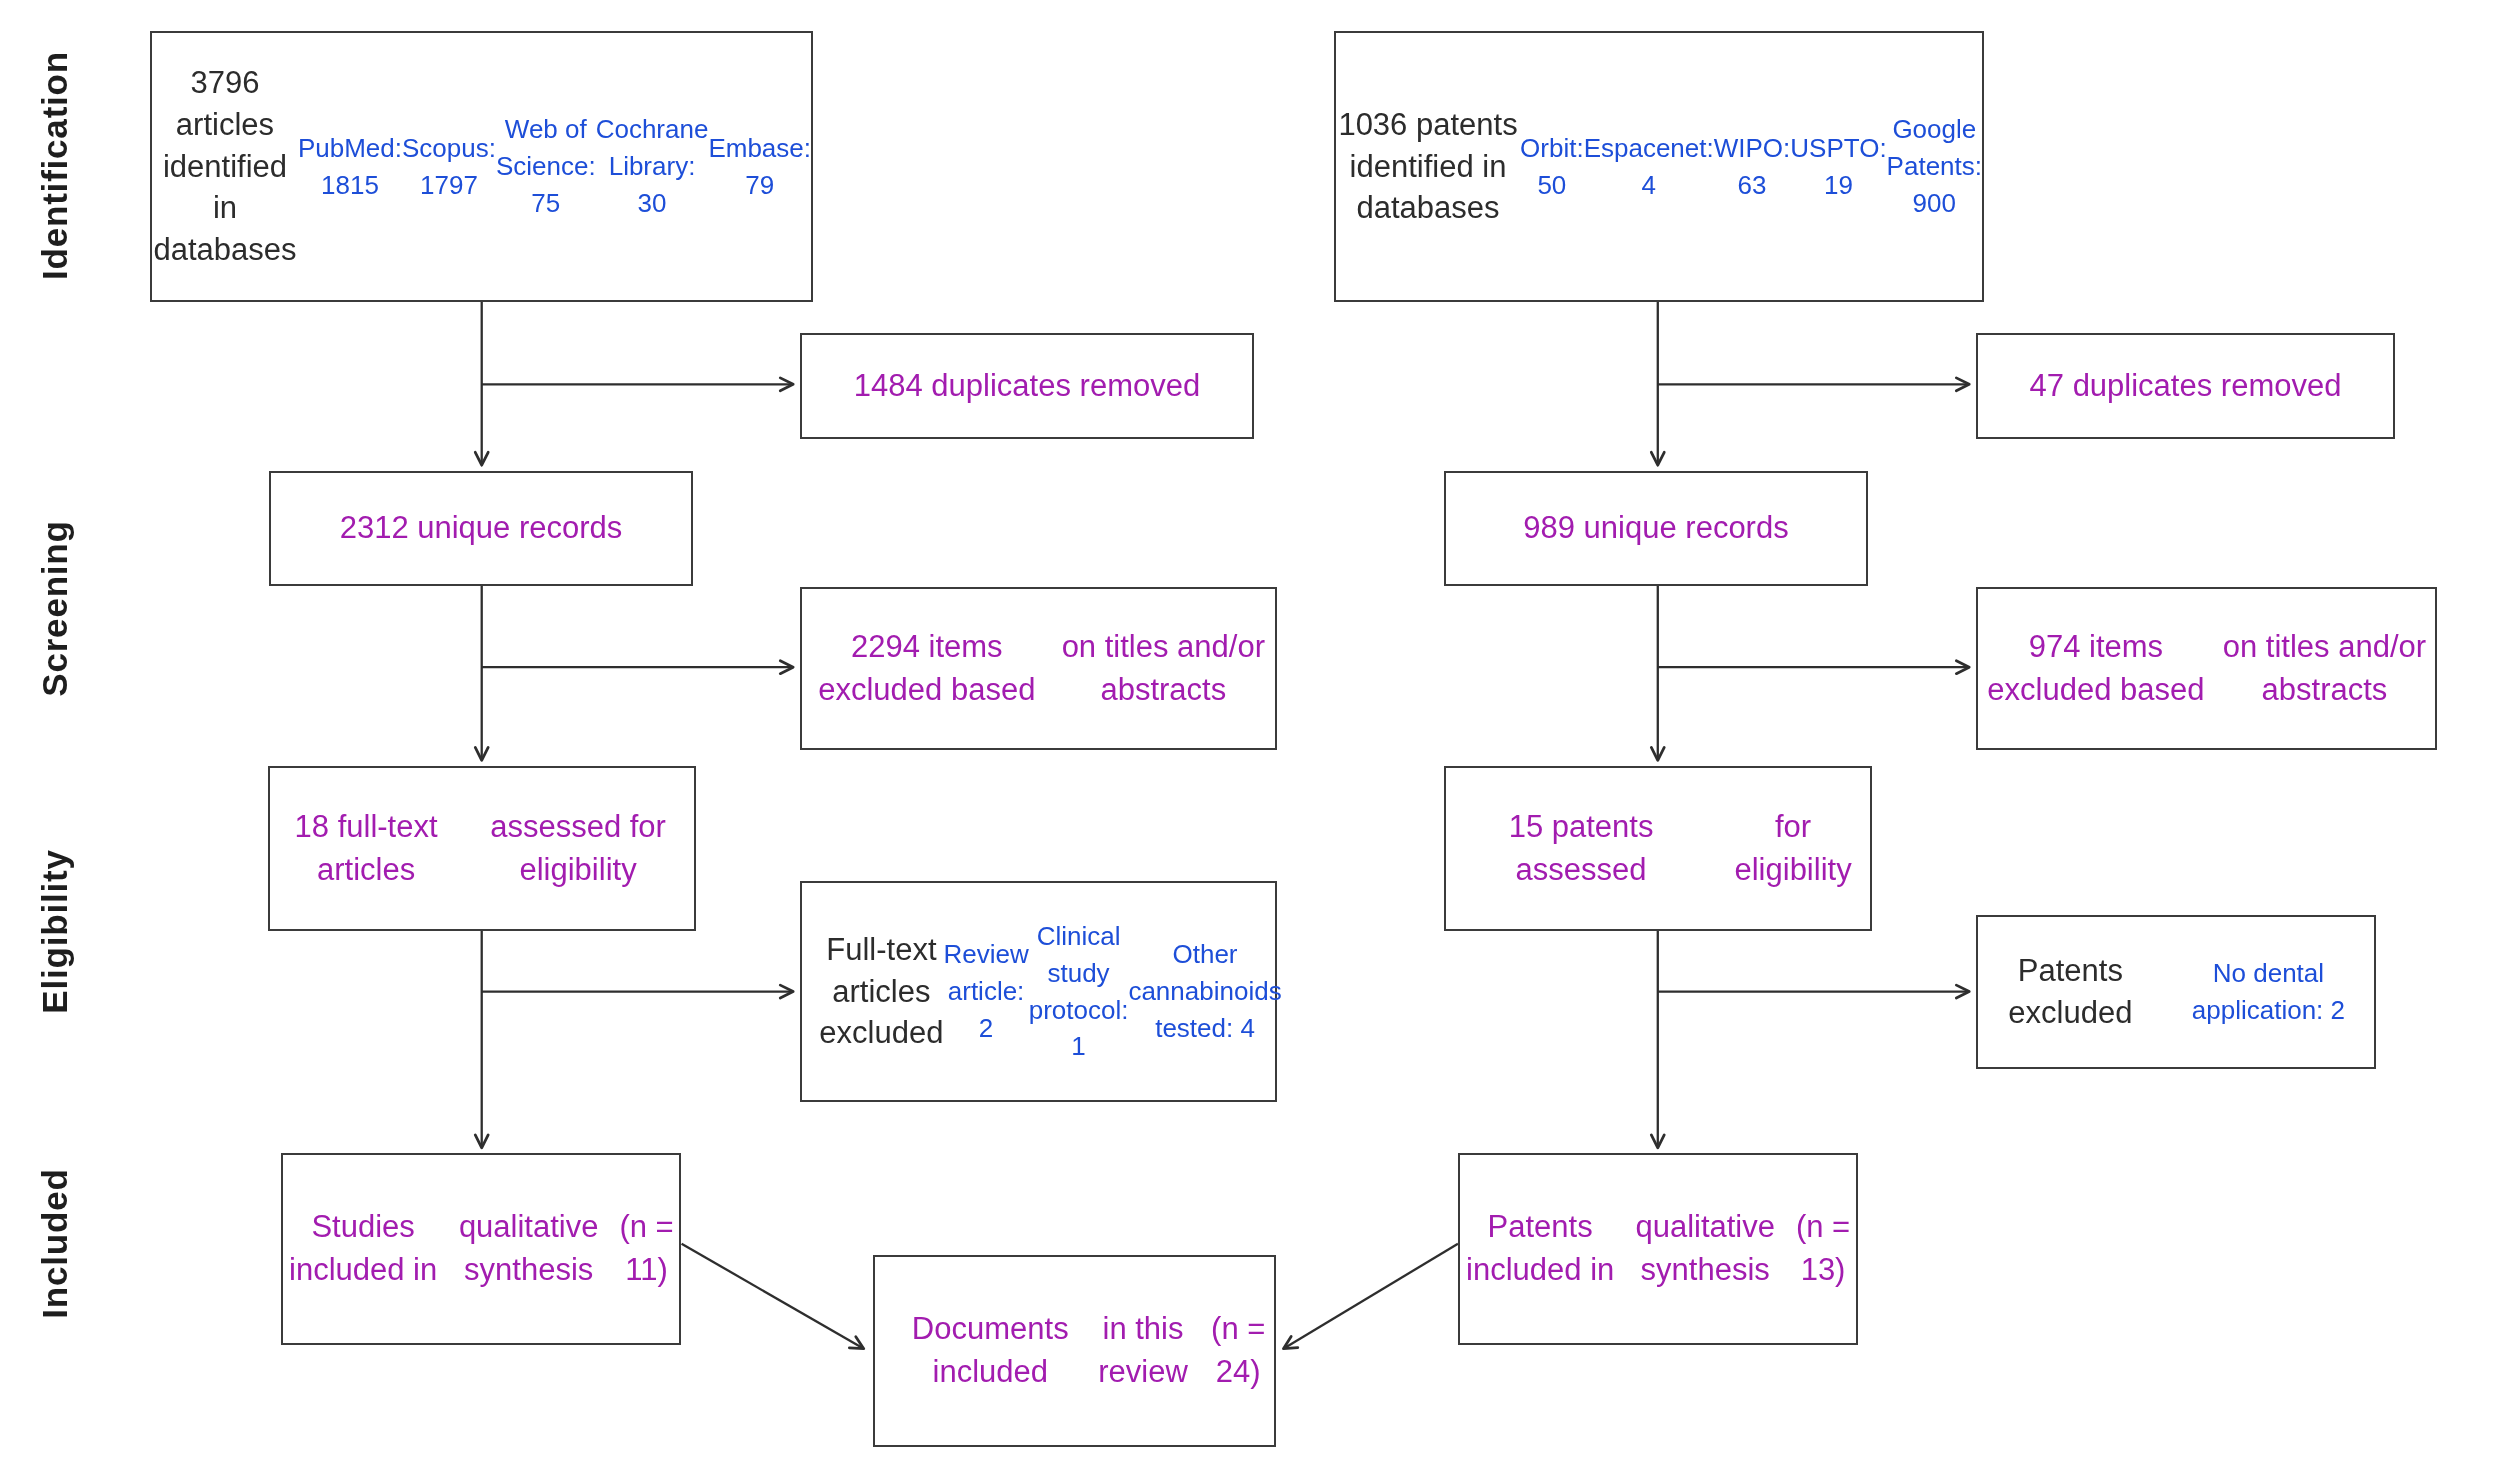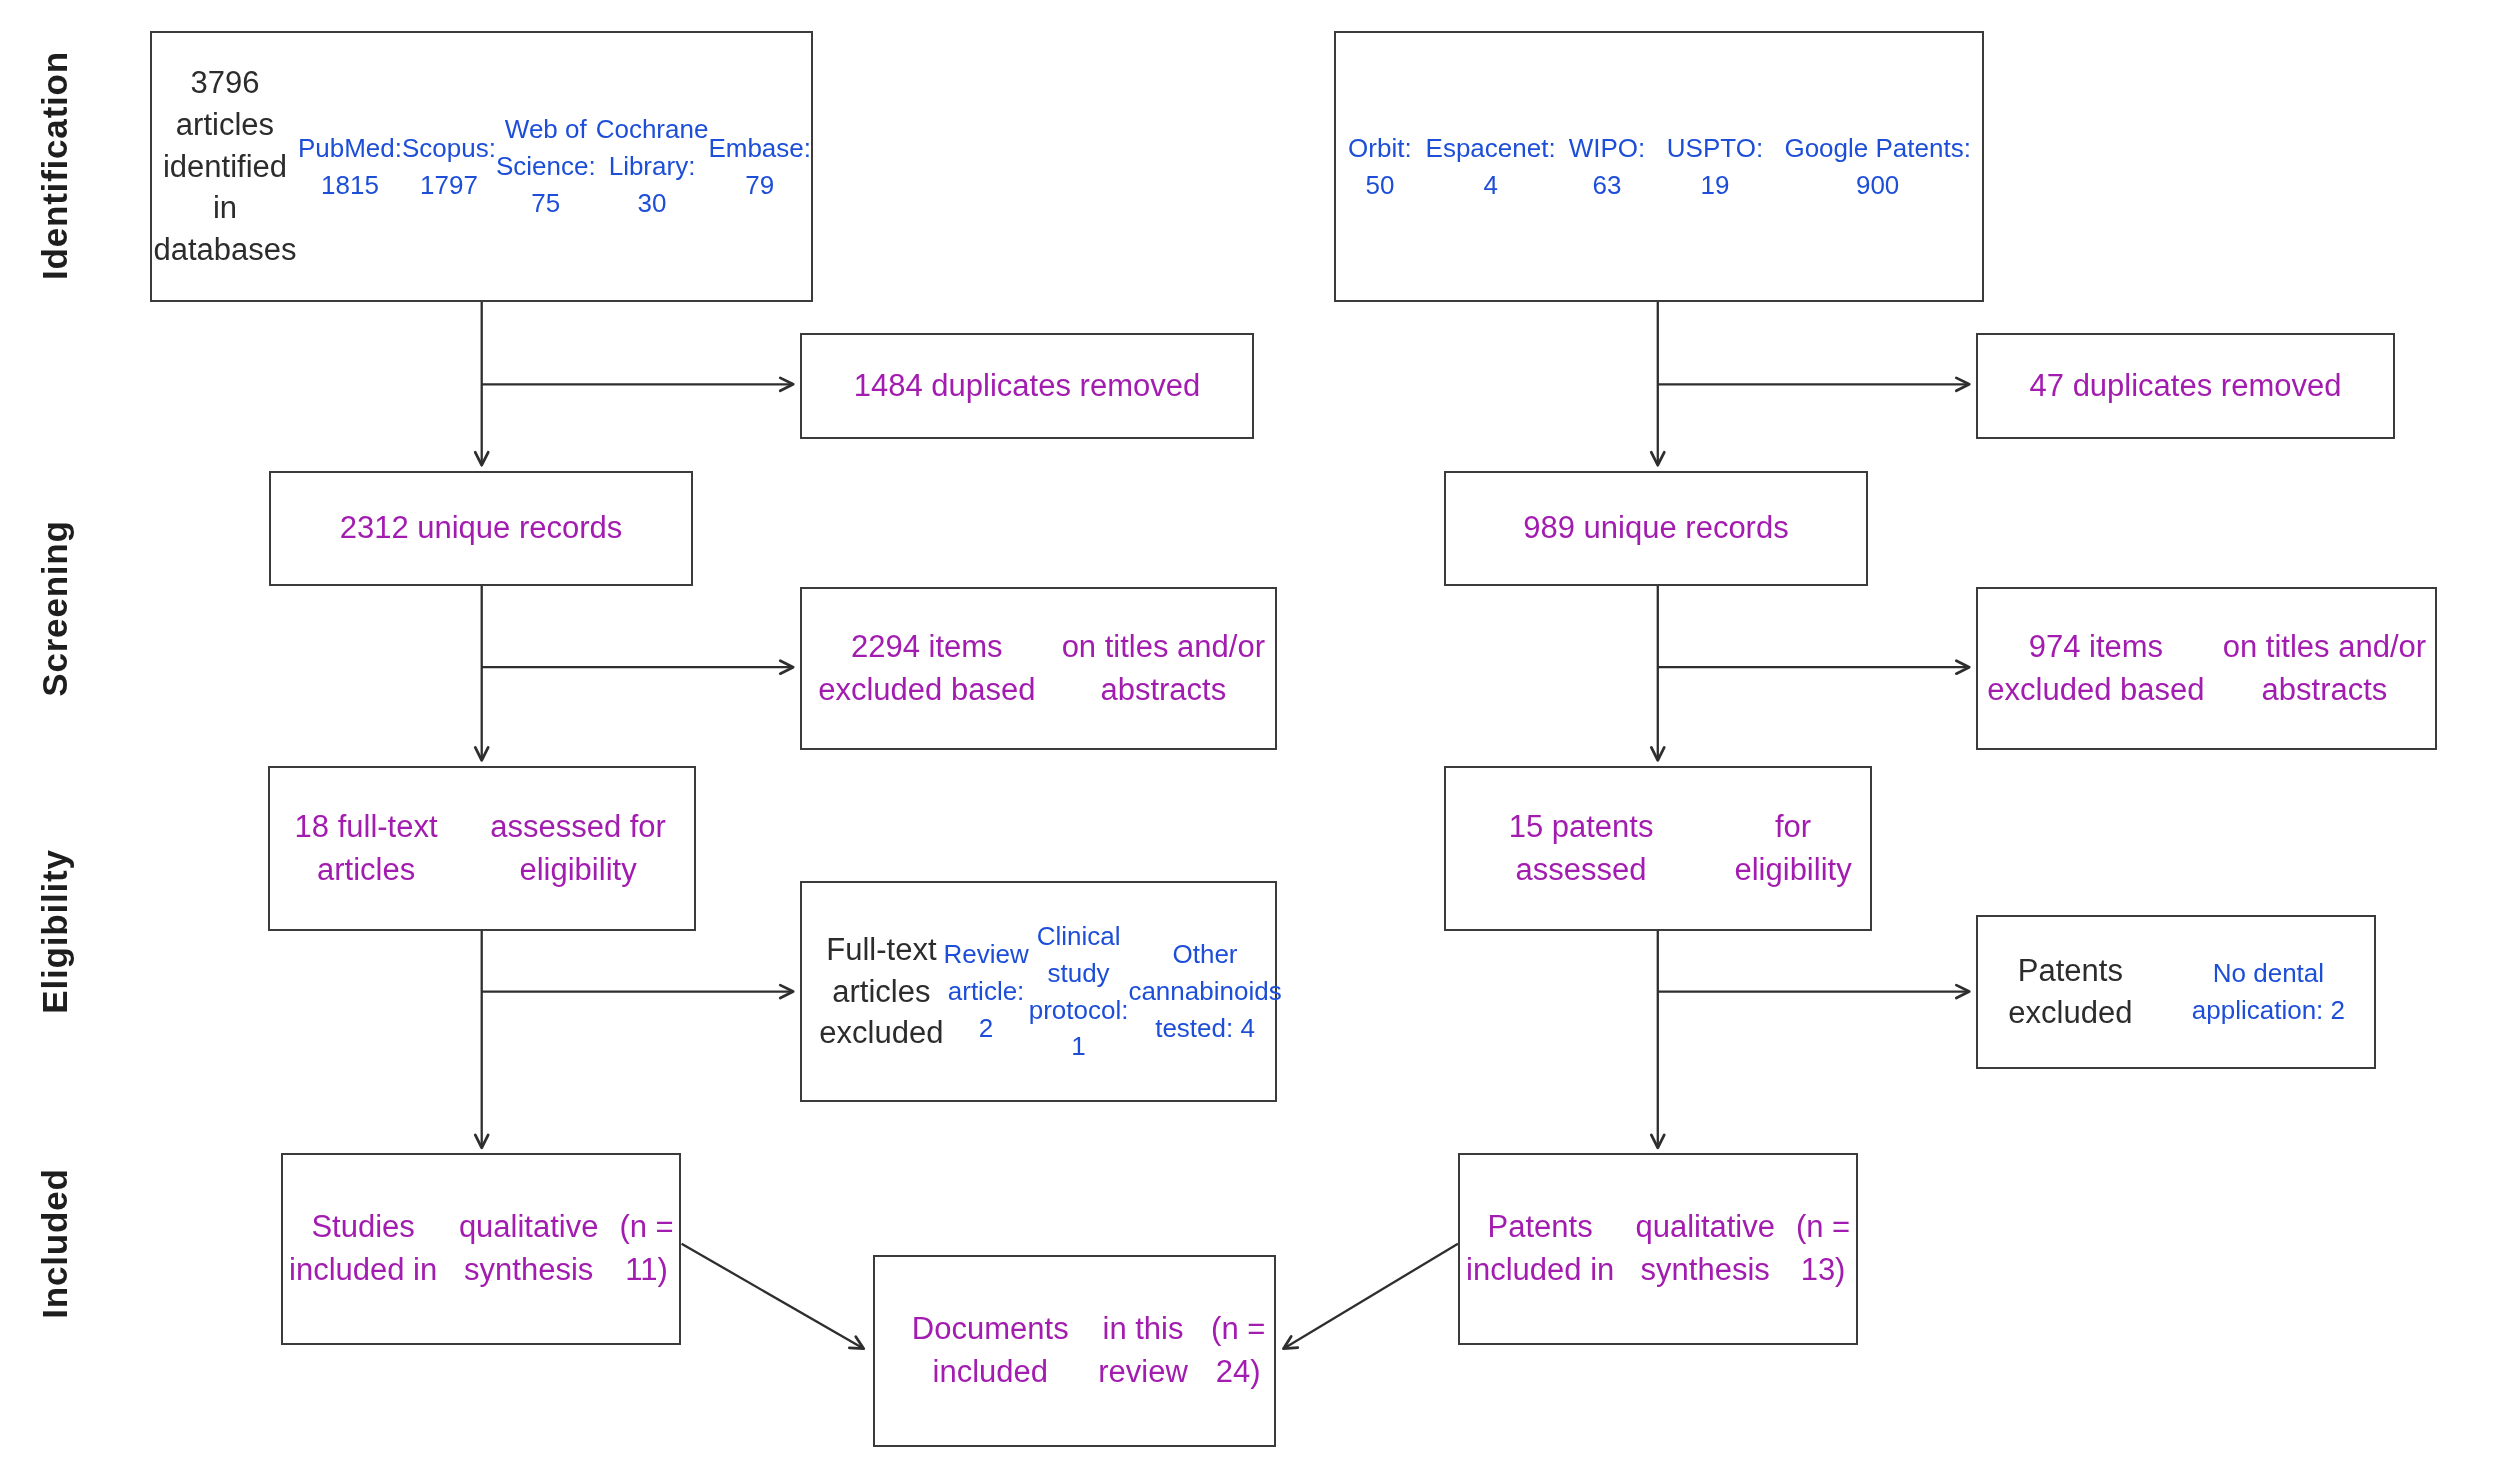--- a/index.html
+++ b/index.html
@@ -102,20 +102,21 @@
   <div class="box" id="box-art-id">
     <div class="title">3796 articles identified in databases</div>
     <div class="sub">PubMed: 1815</div>
     <div class="sub">Scopus: 1797</div>
     <div class="sub">Web of Science: 75</div>
     <div class="sub">Cochrane Library: 30</div>
     <div class="sub">Embase: 79</div>
   </div>
 
   <div class="box" id="box-pat-id">
+    <div class="title">1036 patents identified in databases</div>
     <div class="sub">Orbit: 50</div>
     <div class="sub">Espacenet: 4</div>
     <div class="sub">WIPO: 63</div>
     <div class="sub">USPTO: 19</div>
     <div class="sub">Google Patents: 900</div>
   </div>
 
   <div class="box" id="box-art-dup">
     <div class="line">1484 duplicates removed</div>
   </div>

